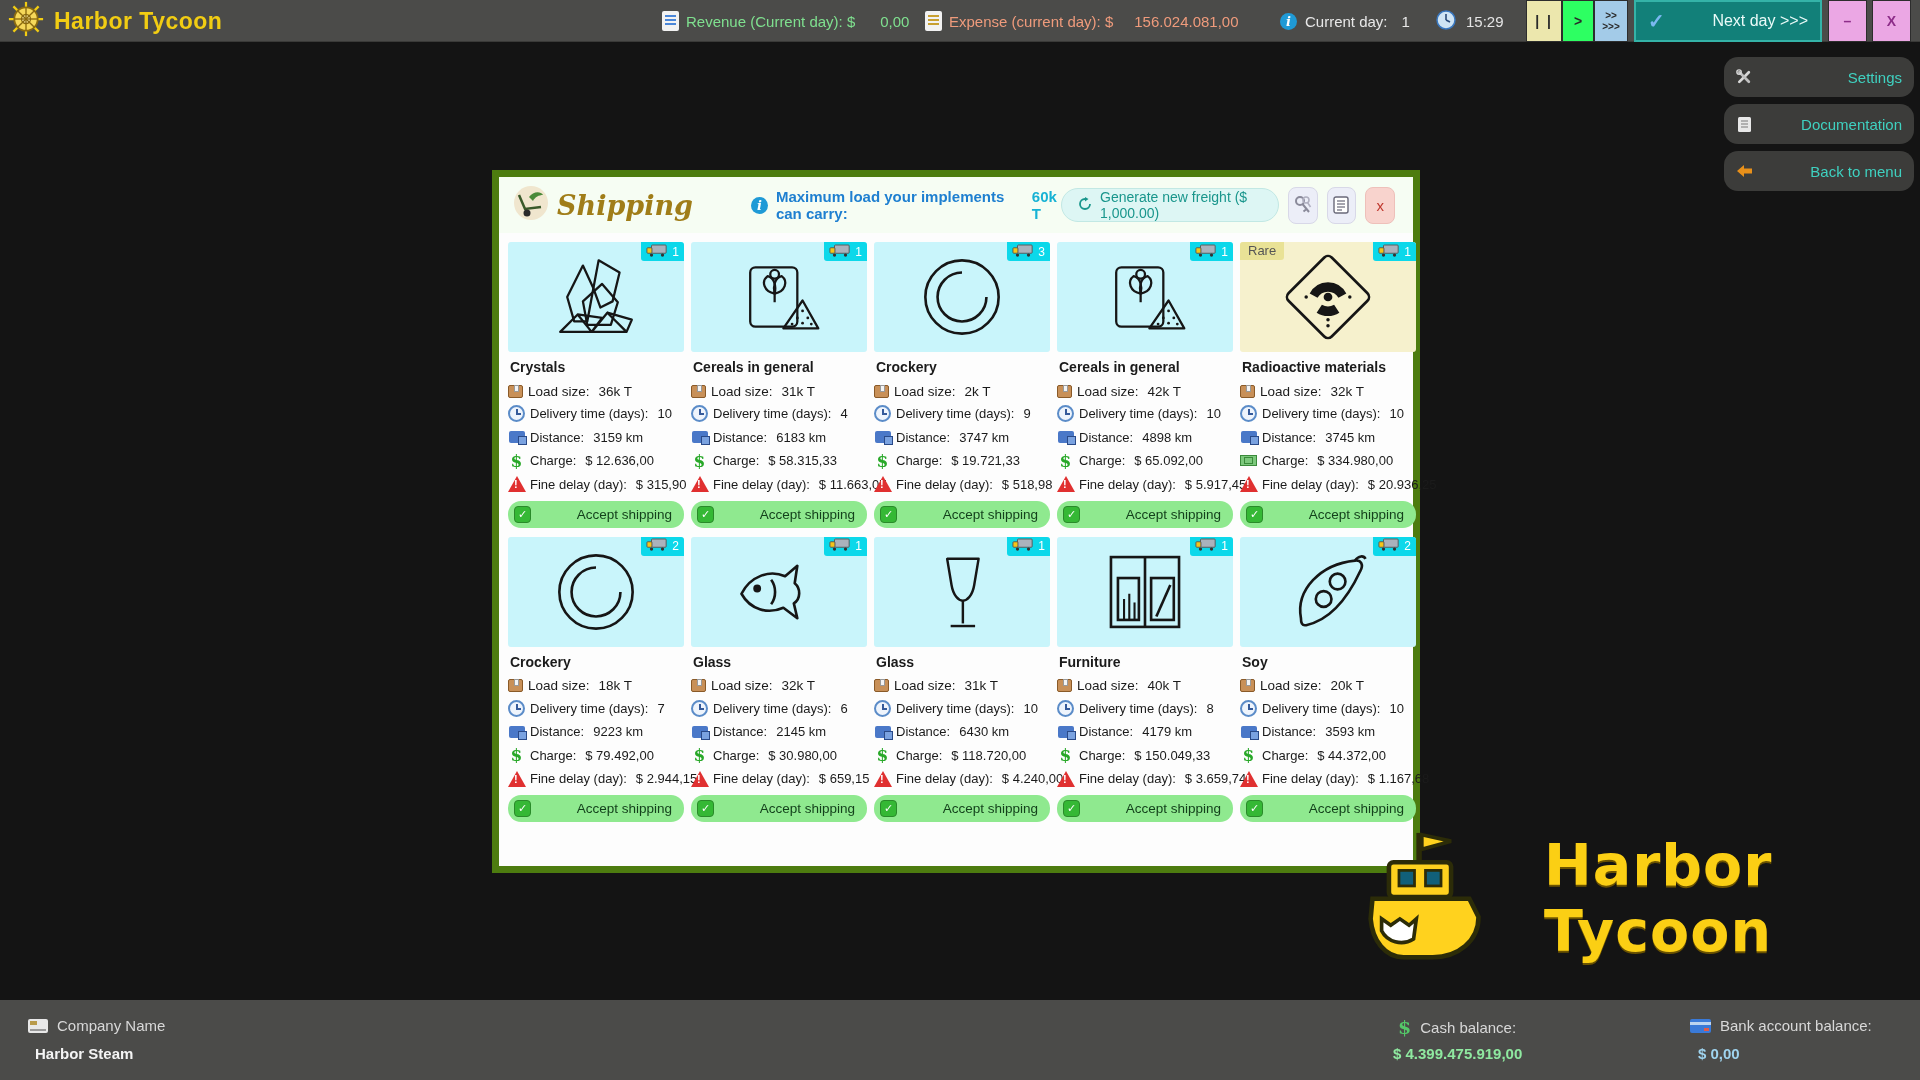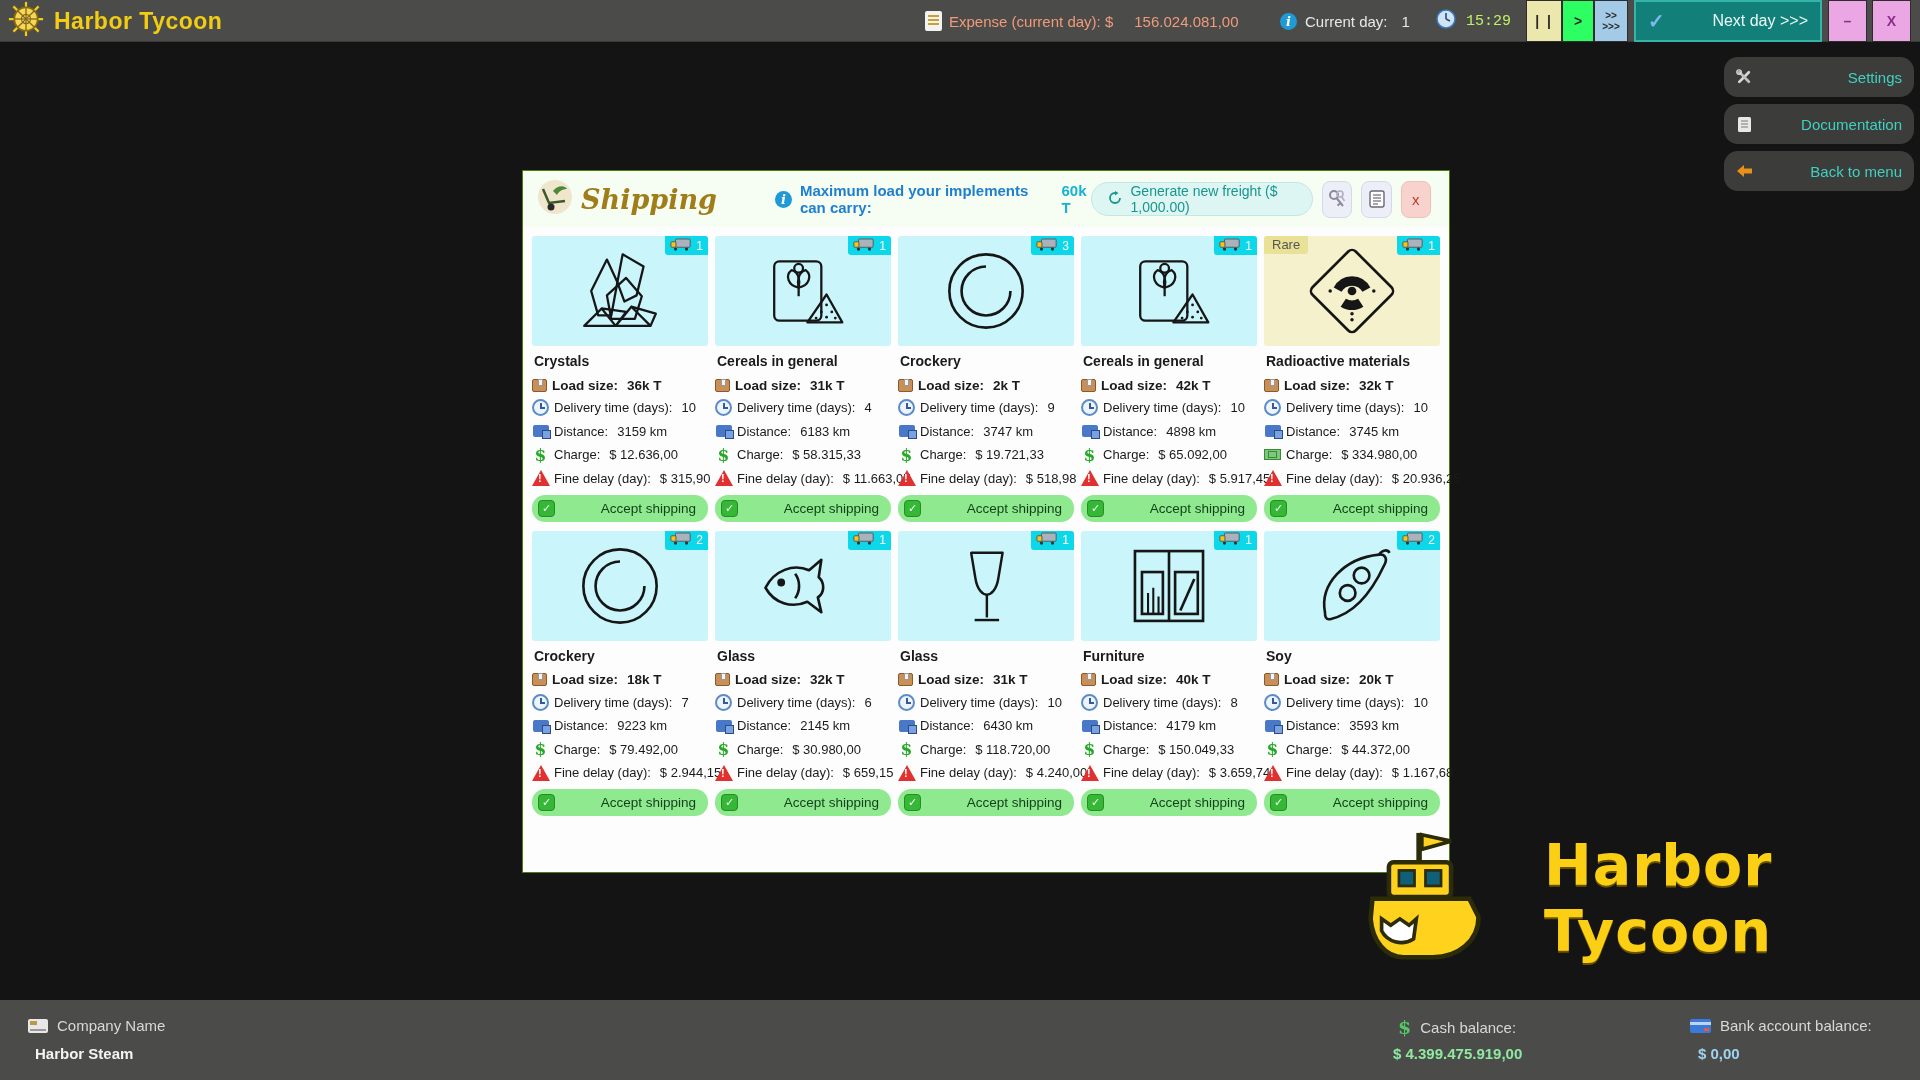--- a/index.html
+++ b/index.html
@@ -11,21 +11,21 @@
             background:#4b4b49; border-bottom:1px solid #3a3a38; }
   .topbar > div { position:absolute; top:0; height:42px; display:flex; align-items:center; }
   .brand { left:8px; gap:10px; }
   .brand-title { color:#f2cd13; font-size:23px; font-weight:bold; letter-spacing:.5px; }
   .rev { left:662px; gap:7px; color:#7fe08f; font-size:15px; }
   .rev .val { margin-left:18px; }
   .exp { left:925px; gap:7px; color:#ef9b7c; font-size:15px; }
   .exp .val { margin-left:14px; }
   .day { left:1280px; gap:8px; color:#e8e8e8; font-size:15px; }
   .day .val { margin-left:6px; }
-  .clockgrp { left:1436px; gap:10px; color:#bef264; font-size:15px;font-family:Liberation Mono, monospace; }
+  .clockgrp { left:1436px; gap:10px; color:#e5e5e5; font-size:15px; }
   .pad-ic { width:17px; height:20px; border-radius:2px; background:#f2f2f2; position:relative; flex:none; }
   .pad-ic:before { content:""; position:absolute; left:3px; right:3px; top:4px; height:2px;
                    box-shadow:0 4px 0 0 currentColor, 0 8px 0 0 currentColor; background:currentColor; }
   .pad-rev { color:#4a86d8; }
   .pad-exp { color:#c8a030; }
   .info-ic { width:17px; height:17px; border-radius:50%; background:#1f9ad6; color:#fff;
              font-family:"DejaVu Serif", serif; font-style:italic; font-weight:bold;
              font-size:13px; display:flex; align-items:center; justify-content:center; flex:none; }
   .tb-btn { position:absolute; top:4px; height:34px; border:1px solid #2d2d2d; color:#2a2a2a;
             display:flex; align-items:center; justify-content:center; font-size:14px; font-weight:bold;
@@ -42,22 +42,22 @@
 
   
   .side-menu { position:absolute; right:6px; top:57px; width:190px; display:flex;
                flex-direction:column; gap:7px; }
   .menu-btn { height:40px; background:#3c3c3a; border-radius:14px; display:flex; align-items:center;
               padding:0 12px 0 10px; color:#3fd1c0; font-size:15px; cursor:pointer; }
   .menu-btn .mlabel { flex:1; text-align:right; }
   .menu-ic { width:20px; height:20px; display:flex; align-items:center; justify-content:center; }
 
   
-  .dialog { position:absolute; left:522px; top:170px; width:928px; height:703px;
-            background:#fdfdfd; border:1px solid #4d7c0f; }
+  .dialog { position:absolute; left:492px; top:170px; width:928px; height:703px;
+            background:#fdfdfd; border:7px solid #4d7c0f; }
   .dlg-header { height:56px; background:#f6fdf3; display:flex; align-items:center; padding:0 18px 0 12px; }
   .dlg-title { font-family:"DejaVu Serif", serif; font-style:italic; font-weight:bold;
                font-size:27px; color:#a07d18; margin-left:6px; }
   .maxload { display:flex; align-items:center; gap:8px; margin-left:58px; font-size:15px; font-weight:bold; }
   .maxload .ml-label { color:#1e7fd0; }
   .maxload .ml-value { color:#17b2d4; margin-left:16px; }
   .gen-btn { margin-left:auto; height:34px; border-radius:17px; background:#ddf6f4; border:1px solid #c2e8e4;
              display:flex; align-items:center; gap:8px; padding:0 16px; color:#19968c; font-size:14px; cursor:pointer; }
   .sq-btn { width:37px; height:37px; border-radius:8px; margin-left:9px; display:flex;
             align-items:center; justify-content:center; cursor:pointer; border:1px solid #d8d8e8; background:#eceef8; }
@@ -78,21 +78,21 @@
   .art svg { width:96px; height:96px; }
   .badge { position:absolute; right:0; top:0; height:19px; background:#0cd8ea; display:flex;
            align-items:center; gap:4px; padding:0 5px; border-radius:0 3px 0 3px; }
   .badge-count { color:#fff; font-size:12px; }
   .rare-tag { position:absolute; left:0; top:0; background:#e9e296; color:#555; font-size:13px;
               padding:1px 8px 2px; border-radius:3px 0 3px 0; }
   .card-title { font-size:14px; font-weight:bold; color:#1b1b1b; margin:7px 0 2px 2px; }
   .crow { display:flex; align-items:center; gap:5px; margin-top:6.5px; font-size:13px; color:#1b1b1b; }
   .crow .lbl { white-space:nowrap; }
   .crow .val { margin-left:4px; white-space:nowrap; }
-  .crow.bold { font-weight:bold; font-size:13.5px;text-align:center; }
+  .crow.bold { font-weight:normal; font-size:13.5px;text-align:center; }
   .ic { width:17px; height:17px; flex:none; display:flex; align-items:center; justify-content:center; }
   .accept { margin-top:8px; height:27px; border:none; border-radius:13px; background:#8fe98f;
             display:flex; align-items:center; padding:0 12px 0 6px; cursor:pointer;
             font-family:inherit; font-size:13.5px; color:#14421c; }
   .accept .alabel { flex:1; text-align:right; }
   .chk-ic { width:17px; height:17px; border-radius:4px; background:#35b835; border:1px solid #2a8a2a;
             color:#fff; font-size:11px; display:flex; align-items:center; justify-content:center; }
 
   
   .ic-load { background:#c89058; border:1px solid #8a5a28; border-radius:2px; position:relative; width:15px; height:13px; }
@@ -149,20 +149,25 @@
         <circle cx="20" cy="20" r="5" fill="#fdf0b0" stroke="#8a6a10" stroke-width="1.5"></circle>
         <g stroke="#8a6a10" stroke-width="1.5">
           <line x1="20" y1="7" x2="20" y2="33"></line>
             <line x1="7" y1="20" x2="33" y2="20"></line>
           <line x1="11" y1="11" x2="29" y2="29"></line>
             <line x1="29" y1="11" x2="11" y2="29"></line>
         </g>
       </svg>
     </span>
     <span class="brand-title">Harbor Tycoon</span>
+  </div>
+  <div class="rev">
+    <span class="pad-ic pad-rev"></span>
+    <span>Revenue (Current day): $</span>
+    <span class="val">0,00</span>
   </div>
   <div class="exp">
     <span class="pad-ic pad-exp"></span>
     <span>Expense (current day): $</span>
     <span class="val">156.024.081,00</span>
   </div>
   <div class="day">
     <span class="info-ic">i</span>
     <span>Current day:</span>
     <span class="val">1</span>

